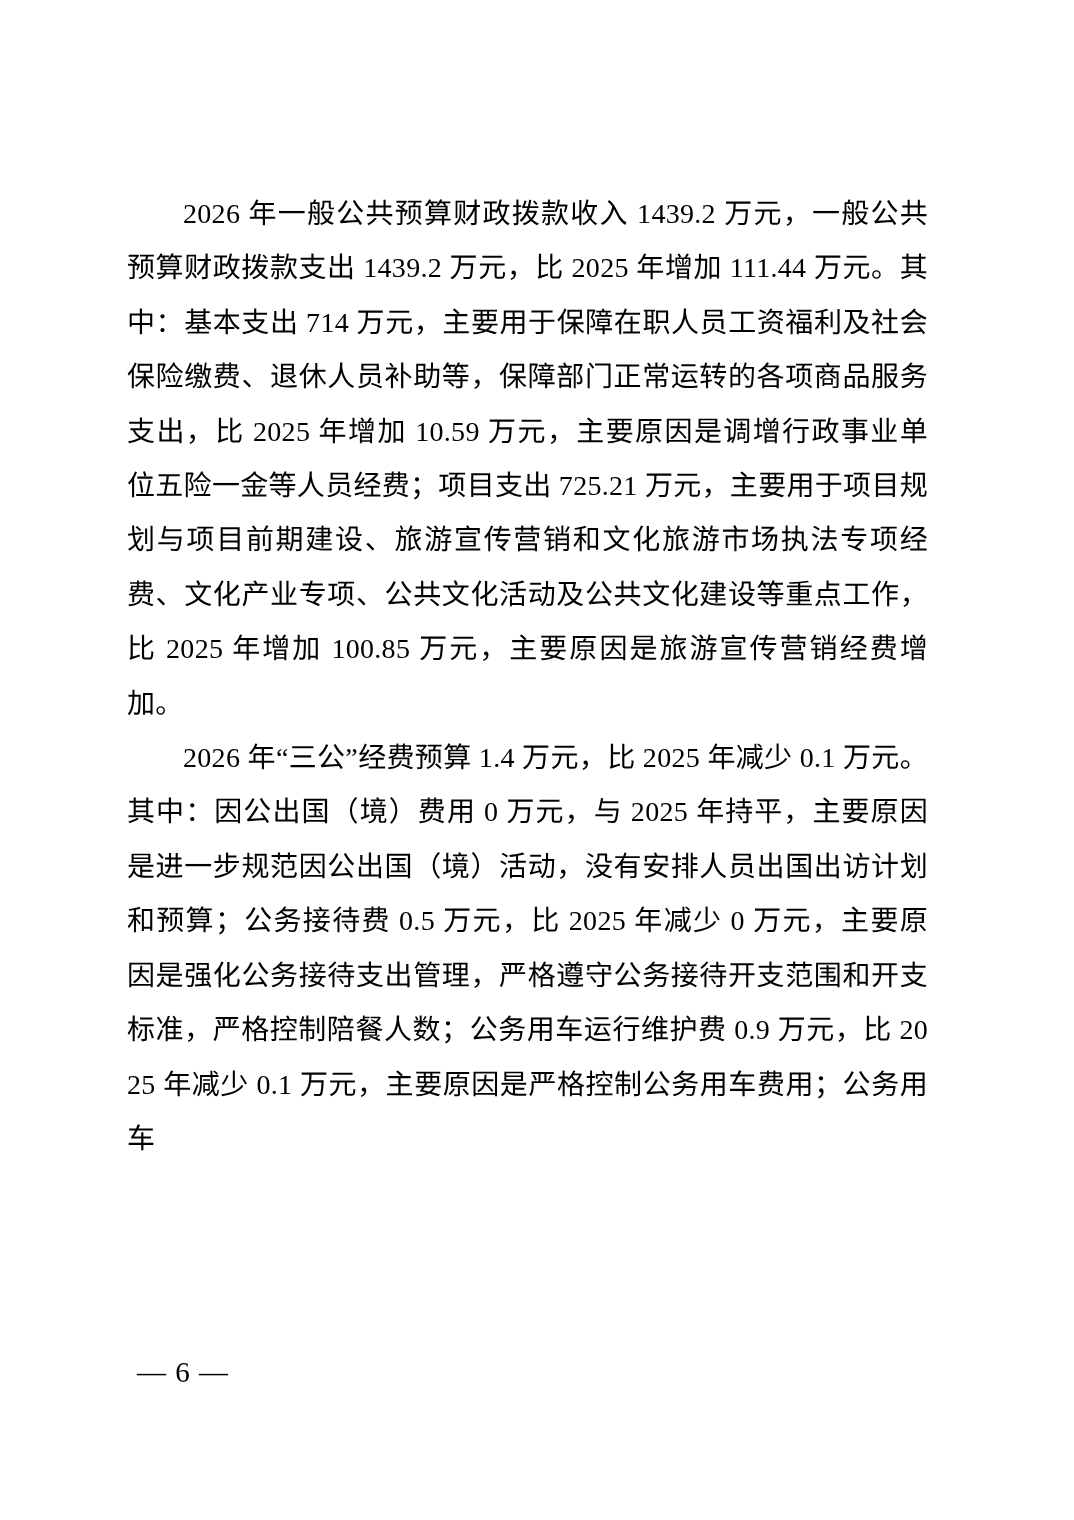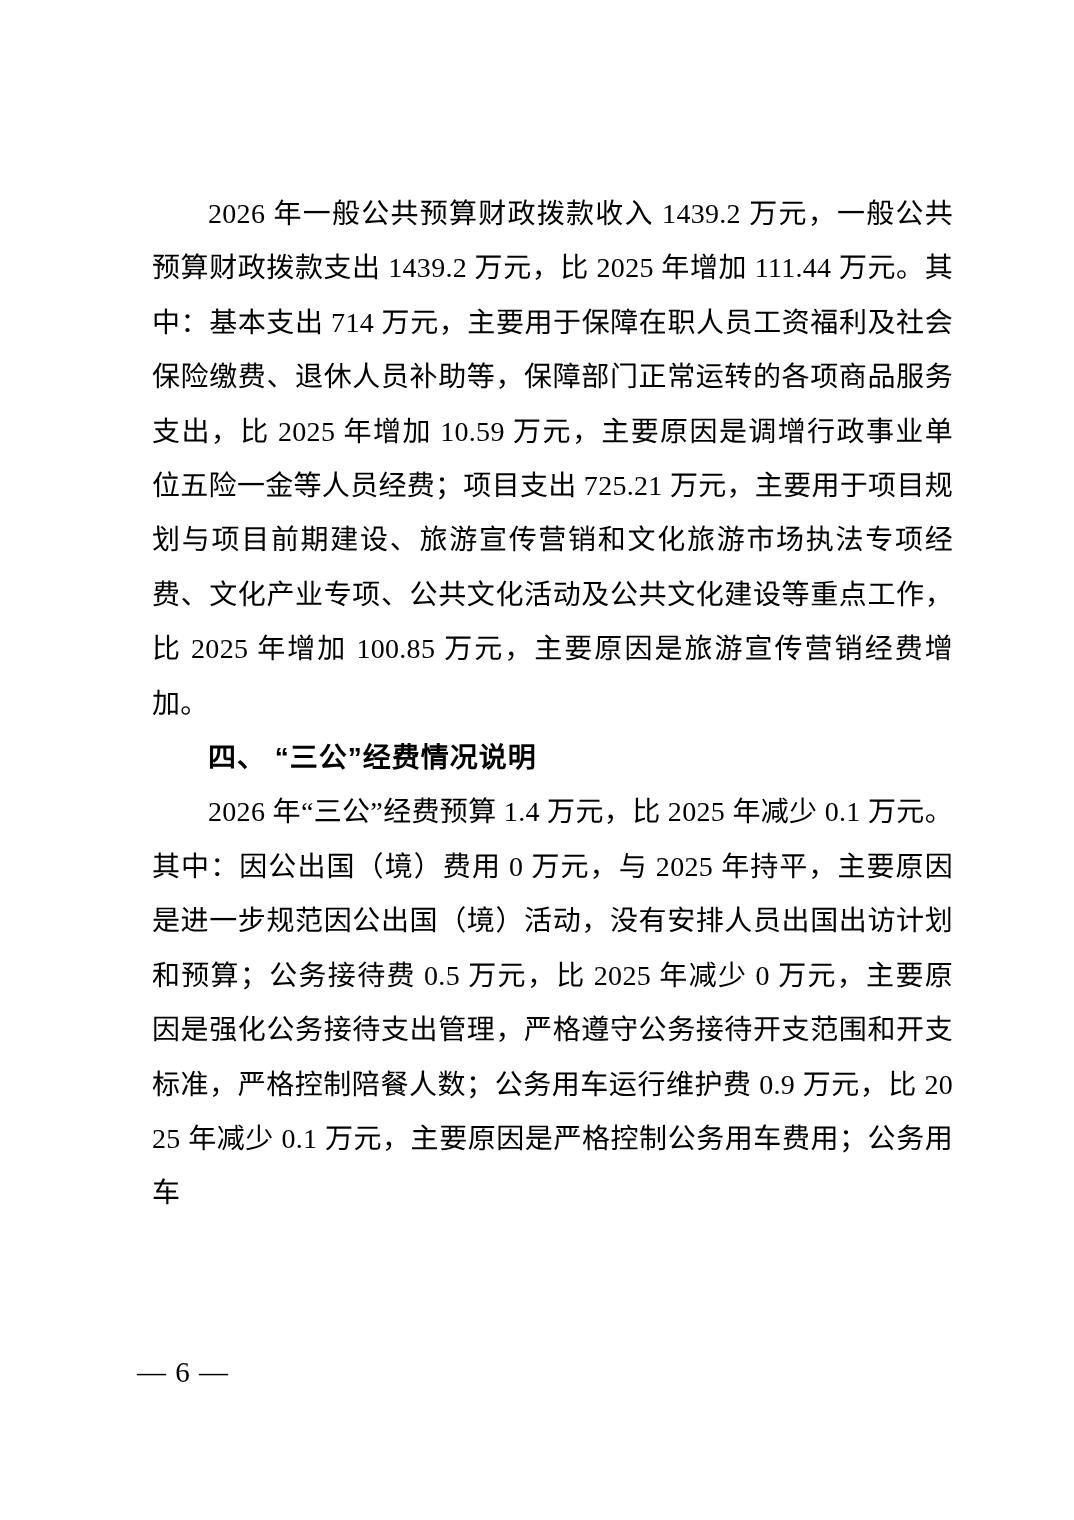--- a/index.html
+++ b/index.html
@@ -15,21 +15,21 @@
     font-family: "Liberation Serif", "DejaVu Serif", serif;
     overflow: hidden;
   }
   .page {
     position: absolute;
     inset: 0;
     background: #ffffff;
   }
   .content {
     position: absolute;
-    left: 152px;
+    left: 127px;
     top: 187px;
     width: 801px;
   }
   .body-para {
     margin: 0;
     font-size: 28px;
     line-height: 54.4px;
     text-align: justify;
     text-align-last: left;
     text-indent: 56px;
@@ -53,20 +53,19 @@
     line-height: 44px;
     letter-spacing: 1px;
   }
 </style>
 </head>
 <body>
 
 <div class="page">
   <main class="content">
     <p class="body-para">2026 年一般公共预算财政拨款收入 1439.2 万元，一般公共预算财政拨款支出 1439.2 万元，比 2025 年增加 111.44 万元。其中：基本支出 714 万元，主要用于保障在职人员工资福利及社会保险缴费、退休人员补助等，保障部门正常运转的各项商品服务支出，比 2025 年增加 10.59 万元，主要原因是调增行政事业单位五险一金等人员经费；项目支出 725.21 万元，主要用于项目规划与项目前期建设、旅游宣传营销和文化旅游市场执法专项经费、文化产业专项、公共文化活动及公共文化建设等重点工作，比 2025 年增加 100.85 万元，主要原因是旅游宣传营销经费增加。</p>
-    <h2 class="section-heading">四、 “三公”经费情况说明</h2>
     <p class="body-para">2026 年“三公”经费预算 1.4 万元，比 2025 年减少 0.1 万元。其中：因公出国（境）费用 0 万元，与 2025 年持平，主要原因是进一步规范因公出国（境）活动，没有安排人员出国出访计划和预算；公务接待费 0.5 万元，比 2025 年减少 0 万元，主要原因是强化公务接待支出管理，严格遵守公务接待开支范围和开支标准，严格控制陪餐人数；公务用车运行维护费 0.9 万元，比 2025 年减少 0.1 万元，主要原因是严格控制公务用车费用；公务用车</p>
   </main>
 
   <footer class="page-footer">
     <span>— 6 —</span>
   </footer>
 </div>
 
 </body></html>

